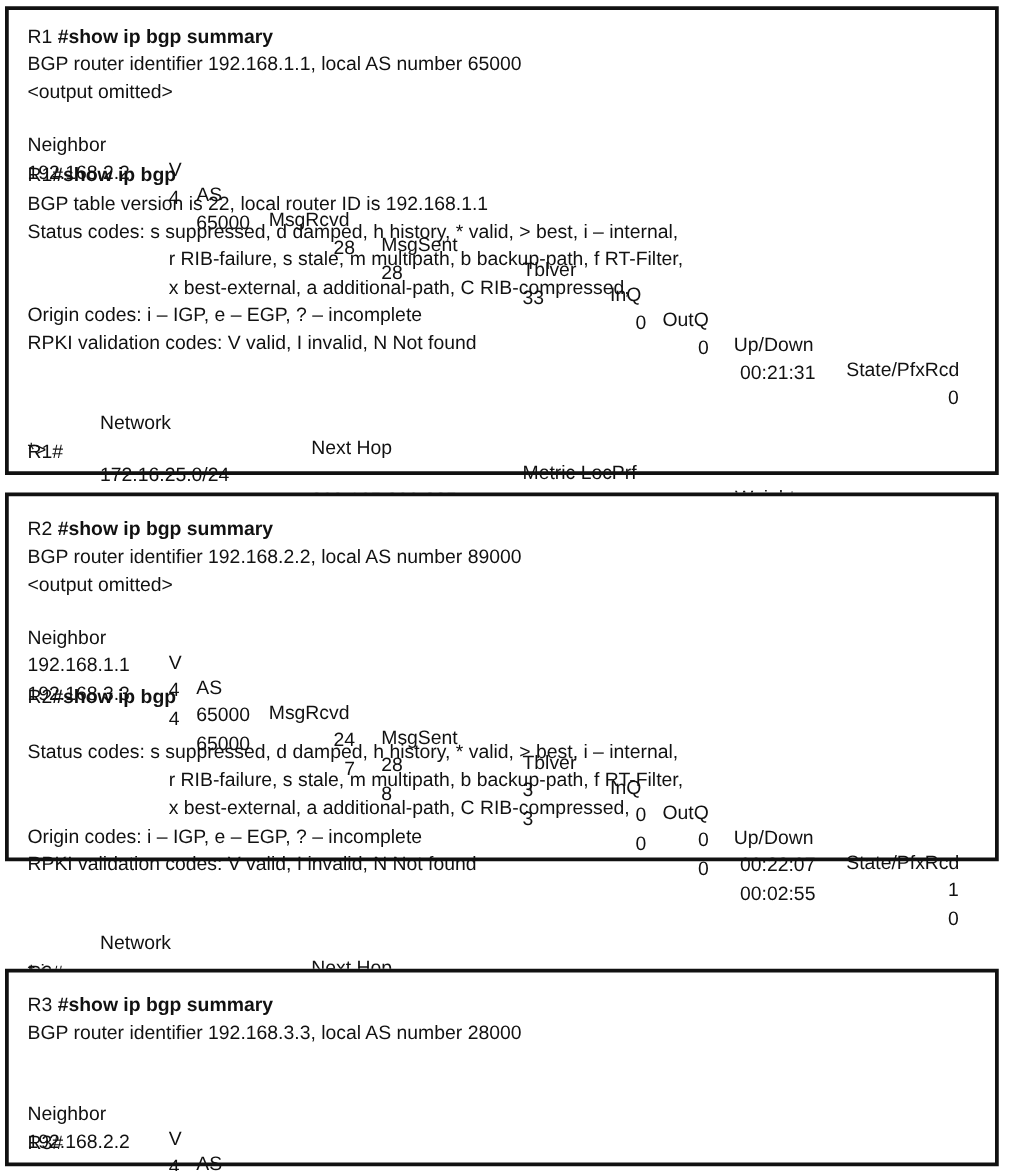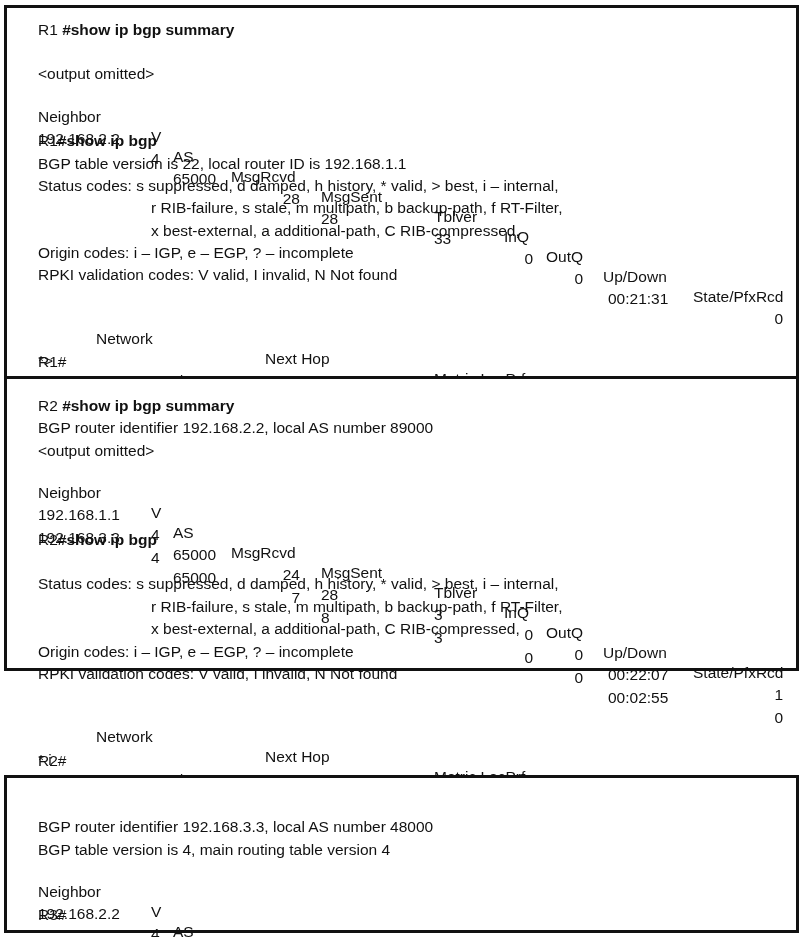--- a/index.html
+++ b/index.html
@@ -1,31 +1,32 @@
 <!DOCTYPE html>
 <html><head>
 <meta charset="utf-8">
 <style>
   html, body { margin: 0; padding: 0; background: #ffffff; }
   body { width: 809px; height: 937px; position: relative; overflow: hidden;
          font-family: "Liberation Sans", sans-serif; font-size: 15.5px; color: #111; }
   .panel { position: absolute; left: 4px; width: 795px; border: 3px solid #111; box-sizing: border-box; background: #fff; }
   #p1 { top: 5px; height: 375px; }
-  #p2 { top: 376px; height: 295px; }
+  #p2 { top: 394px; height: 295px; }
   #p3 { top: 775px; height: 158px; }
-  .line { position: absolute; left: 15px; white-space: pre; line-height: 20px; height: 20px; margin-left: 16px; }
+  .line { position: absolute; left: 15px; white-space: pre; line-height: 20px; height: 20px; }
   .b { font-weight: bold; }
   .c { position: absolute; white-space: pre; line-height: 20px; }
   .r { text-align: right; }
 </style>
 </head>
 <body>
 
 <div class="panel" id="p1">
   <div class="line" style="top:12px"><span>R1 </span><span class="b">#show ip bgp summary</span></div>
+  <div class="line" style="top:34px">BGP router identifier 192.168.1.1, local AS number 65000</div>
   <div class="line" style="top:56px">&lt;output omitted&gt;</div>
   <div class="line" style="top:79px;width:760px">
     <span class="c" style="left:0">Neighbor</span>
     <span class="c" style="left:113px">V</span>
     <span class="c" style="left:135px">AS</span>
     <span class="c" style="left:193px">MsgRcvd</span>
     <span class="c" style="left:283px">MsgSent</span>
     <span class="c" style="left:396px">Tblver</span>
     <span class="c" style="left:466px">InQ</span>
     <span class="c" style="left:508px">OutQ</span>
@@ -128,22 +129,22 @@
     <span class="c" style="left:227px">209.165.200.225</span>
     <span class="c" style="left:396px">0</span>
     <span class="c" style="left:452px">100</span>
     <span class="c" style="left:566px">0</span>
     <span class="c" style="left:697px">?</span>
   </div>
   <div class="line" style="top:372px">R2#</div>
 </div>
 
 <div class="panel" id="p3">
-  <div class="line" style="top:39px">BGP router identifier 192.168.3.3, local AS number 48000</div>
-  <div class="line" style="top:62px">BGP table version is 4, main routing table version 4</div>
+  <div class="line" style="top:17px"><span>R3 </span><span class="b">#show ip bgp summary</span></div>
+  <div class="line" style="top:39px">BGP router identifier 192.168.3.3, local AS number 28000</div>
   <div class="line" style="top:84px;width:760px">
     <span class="c" style="left:0">Neighbor</span>
     <span class="c" style="left:113px">V</span>
     <span class="c" style="left:135px">AS</span>
     
     
     
     
     
     

